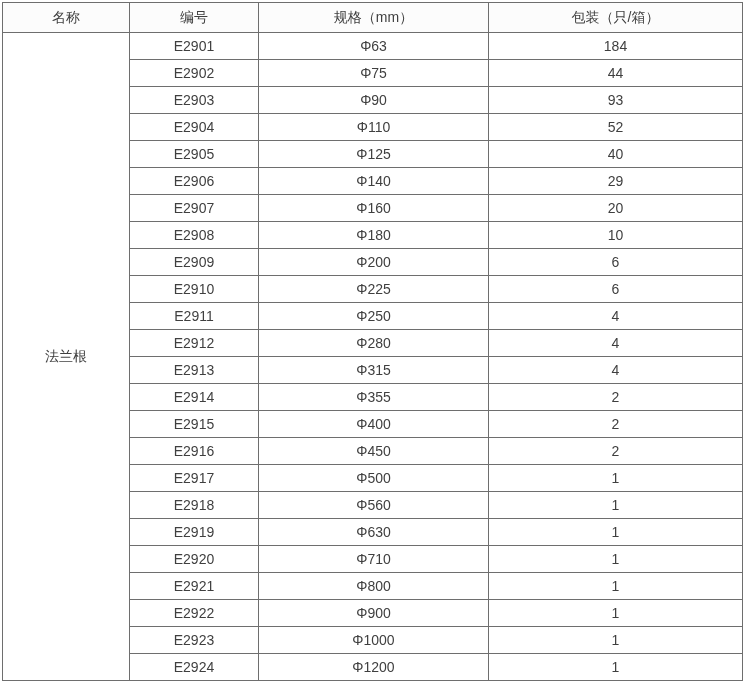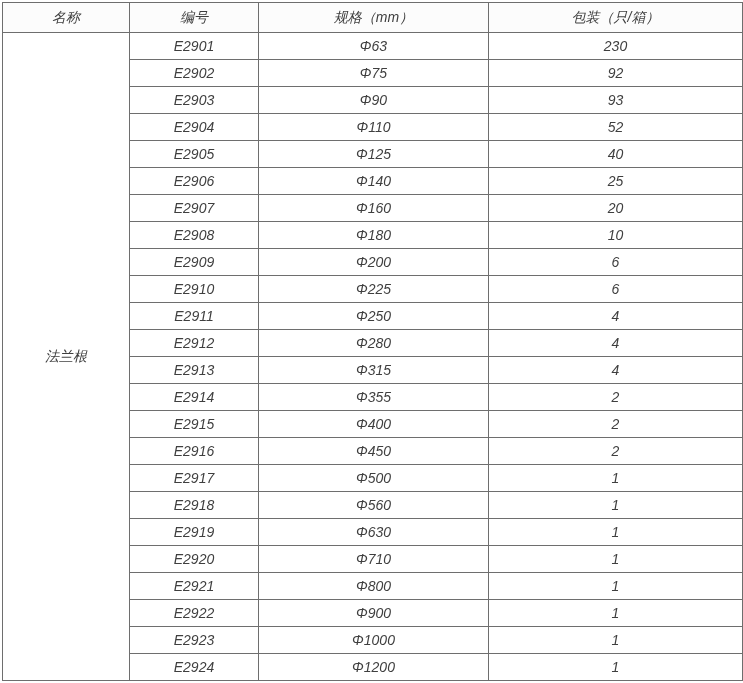--- a/index.html
+++ b/index.html
@@ -7,21 +7,20 @@
     padding: 0;
     background: #ffffff;
     font-family: "Liberation Sans", "DejaVu Sans", sans-serif;
   }
   .page {
     width: 743px;
     height: 683px;
     box-sizing: border-box;
     padding: 2px 1px 1px 2px;
     background: #ffffff;
-    font-style: italic;
   }
   table.spec-table {
     border-collapse: collapse;
     table-layout: fixed;
     width: 740px;
   }
   .spec-table th,
   .spec-table td {
     border: 1px solid #6e6e6e;
     text-align: center;
@@ -62,46 +61,46 @@
         <th>编号</th>
         <th>规格（mm）</th>
         <th>包装（只/箱）</th>
       </tr>
     </thead>
     <tbody>
         <tr>
           <td rowspan="24" class="name-cell">法兰根</td>
           <td>E2901</td>
           <td>Φ63</td>
-          <td>230</td>
+          <td>184</td>
         </tr>
         <tr>
           <td>E2902</td>
           <td>Φ75</td>
-          <td>92</td>
+          <td>44</td>
         </tr>
         <tr>
           <td>E2903</td>
           <td>Φ90</td>
           <td>93</td>
         </tr>
         <tr>
           <td>E2904</td>
           <td>Φ110</td>
           <td>52</td>
         </tr>
         <tr>
           <td>E2905</td>
           <td>Φ125</td>
           <td>40</td>
         </tr>
         <tr>
           <td>E2906</td>
           <td>Φ140</td>
-          <td>25</td>
+          <td>29</td>
         </tr>
         <tr>
           <td>E2907</td>
           <td>Φ160</td>
           <td>20</td>
         </tr>
         <tr>
           <td>E2908</td>
           <td>Φ180</td>
           <td>10</td>

